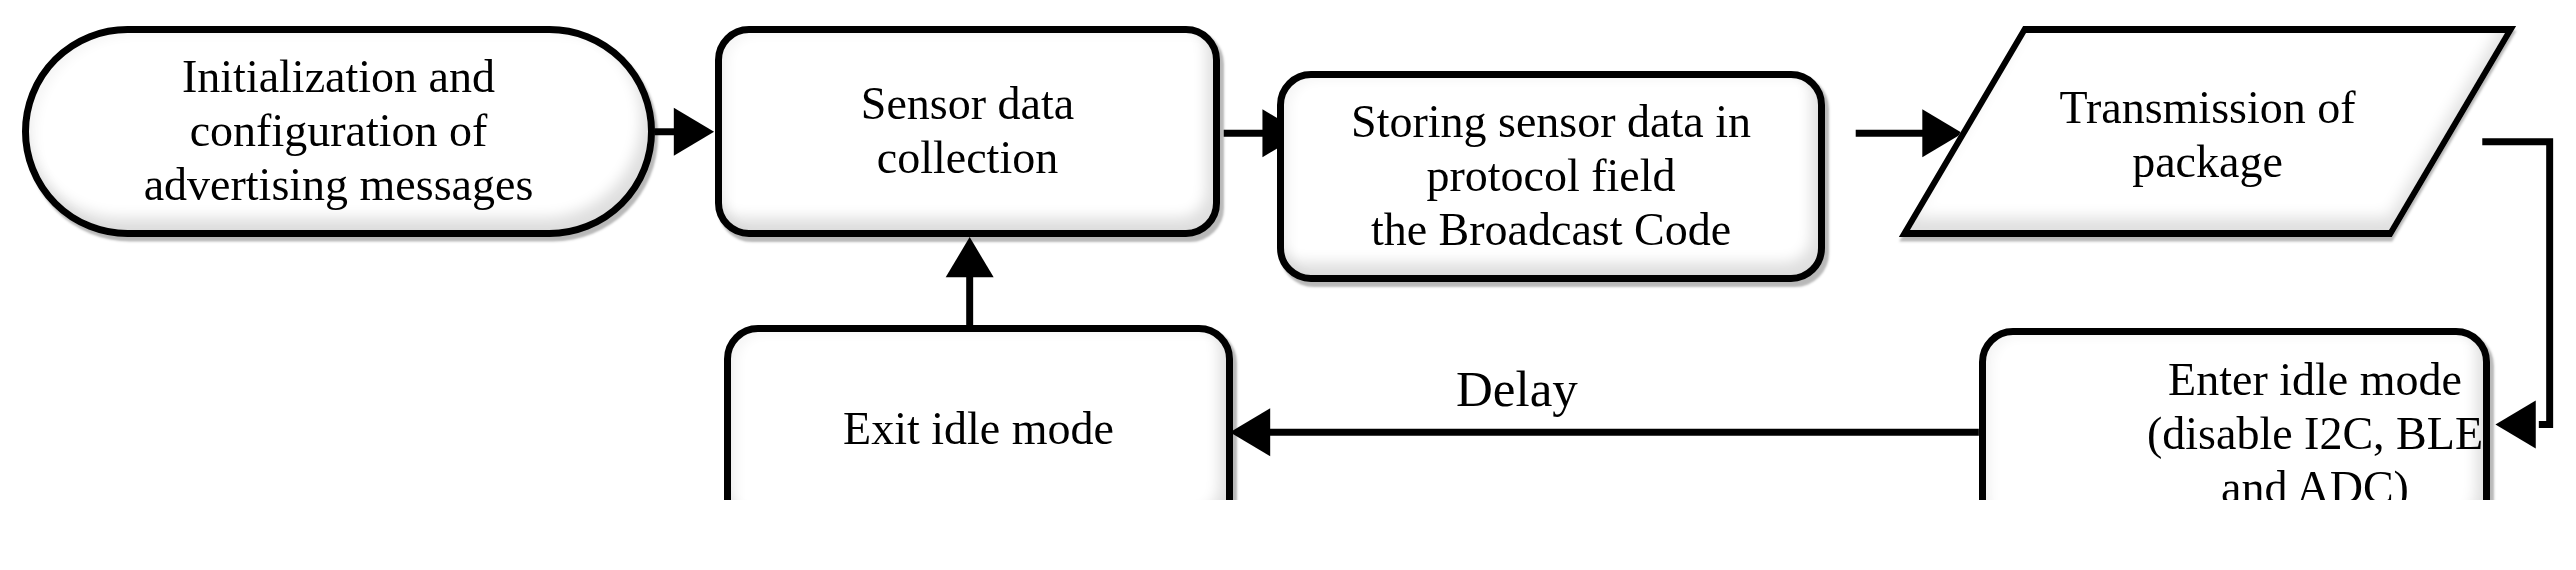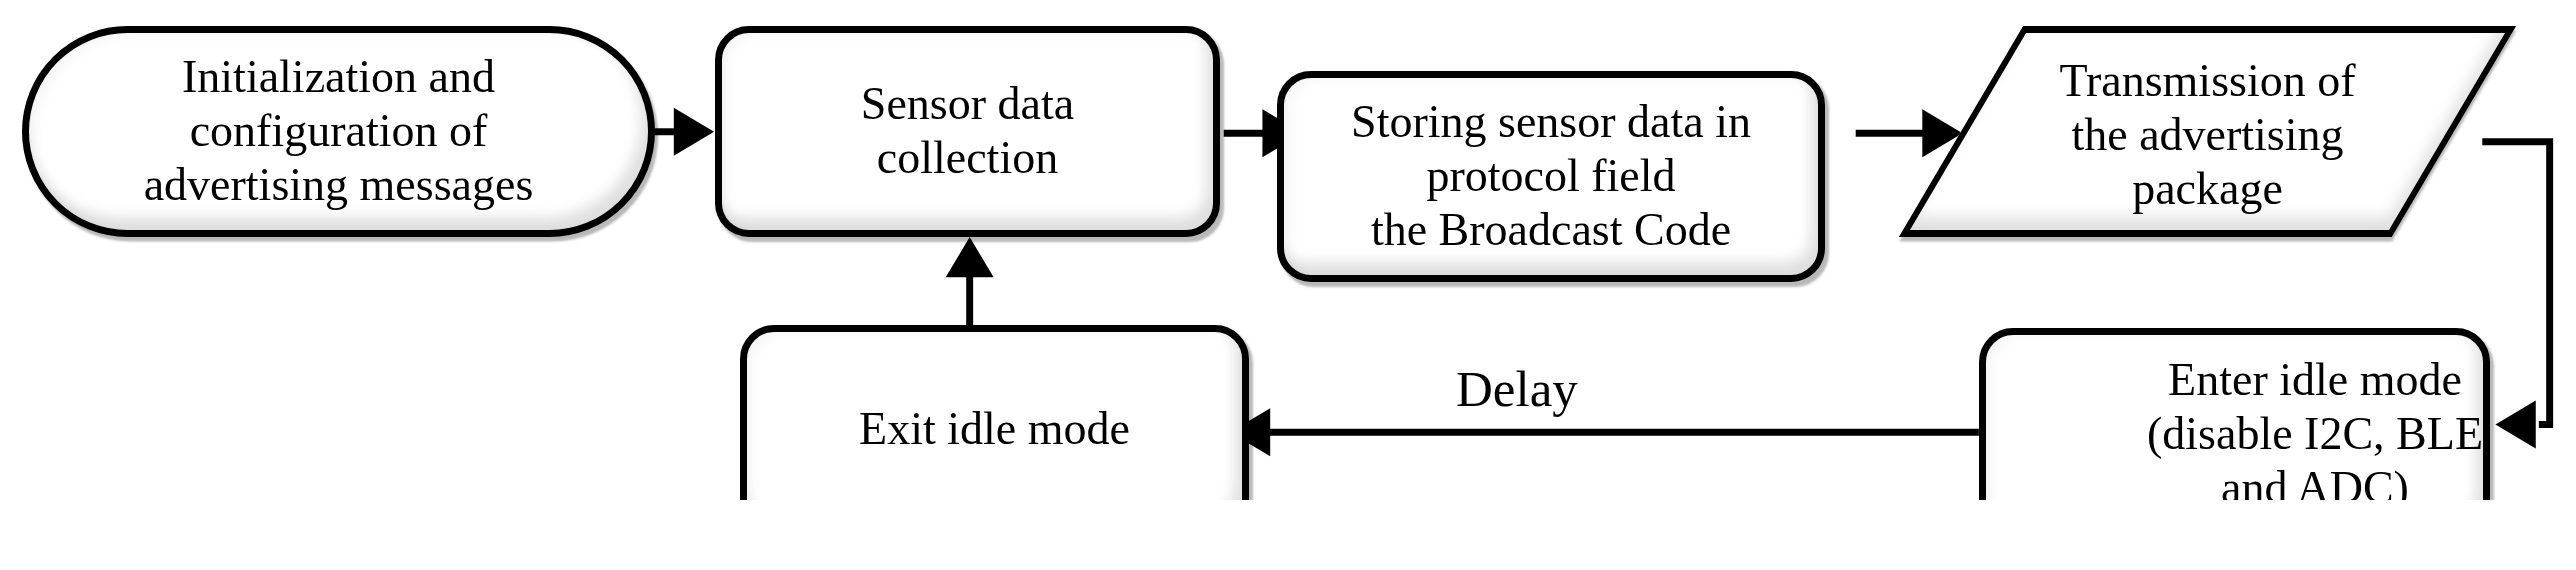--- a/index.html
+++ b/index.html
@@ -128,35 +128,34 @@
       <span>protocol field</span>
       <span>the Broadcast Code</span>
     </div>
   </div>
 
   <div class="para-wrap" style="left:1961px; top:25.6px; width:493px; height:211px;">
     <div class="para-bg"></div>
     <div class="para-label">
       <div class="label">
         <span>Transmission of</span>
-        <span>the advertising</span>
         <span>package</span>
       </div>
     </div>
   </div>
 
   <div class="node" style="left:1979px; top:328px; width:511px; height:211px;justify-content:flex-end;">
     <div class="label">
       <span>Enter idle mode</span>
       <span>(disable I2C, BLE</span>
       <span>and ADC)</span>
     </div>
   </div>
 
-  <div class="node" style="left:740px; top:325px; width:509px; height:208px;">
+  <div class="node" style="left:724px; top:325px; width:509px; height:208px;">
     <div class="label">
       <span>Exit idle mode</span>
     </div>
   </div>
 
   <div class="edge-label" style="left:1456px; top:362px; width:325px;">Delay</div>
 
 </div>
 
 

